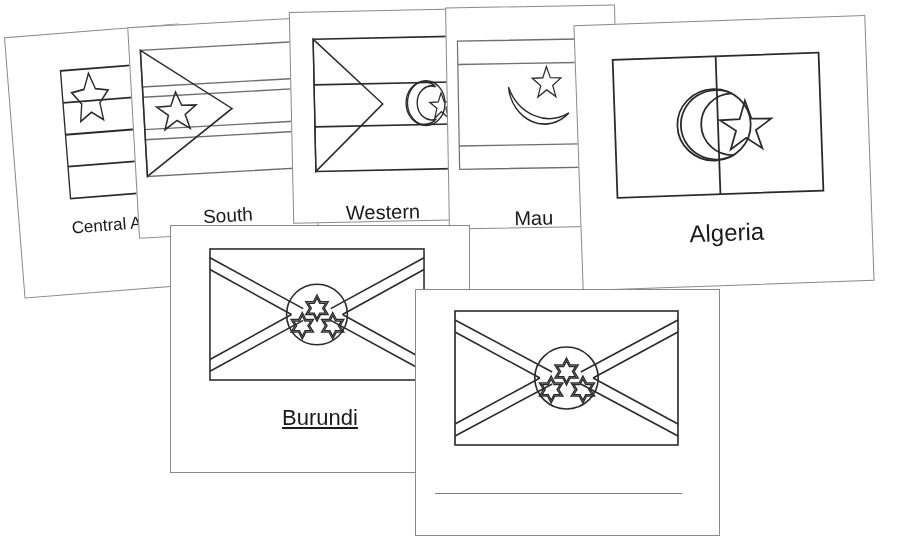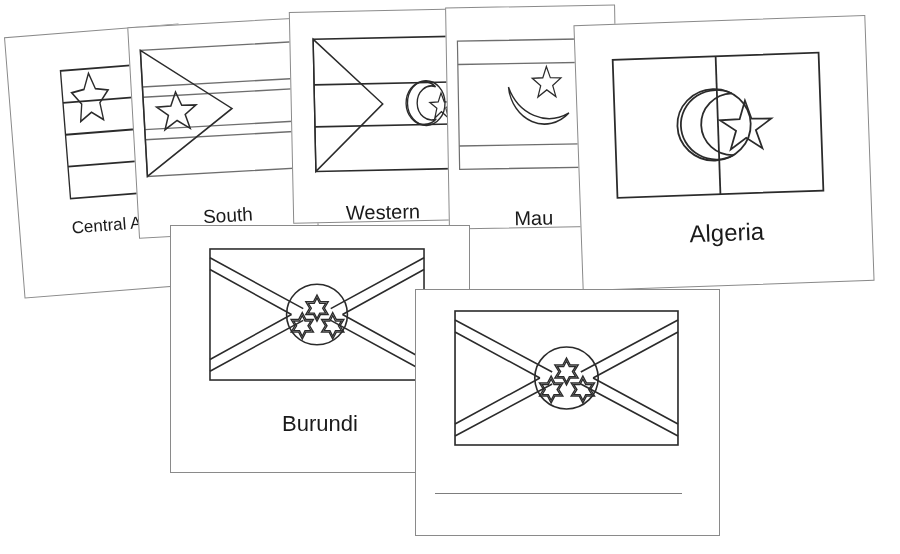--- a/index.html
+++ b/index.html
@@ -127,21 +127,21 @@
           <path d="M110 51 L112.8 56.6 L118.9 56.6 L115.8 61.6 L118.9 66.6 L112.8 66.6 L110 72.2 L107.2 66.6 L101.1 66.6 L104.2 61.6 L101.1 56.6 L107.2 56.6 Z"></path>
 
           <path d="M95 66 L98.6 73 L106.4 73 L102.5 79.5 L106.4 86 L98.6 86 L95 93 L91.4 86 L83.6 86 L87.5 79.5 L83.6 73 L91.4 73 Z"></path>
           <path d="M95 69 L97.8 74.6 L103.9 74.6 L100.8 79.6 L103.9 84.6 L97.8 84.6 L95 90.2 L92.2 84.6 L86.1 84.6 L89.2 79.6 L86.1 74.6 L92.2 74.6 Z"></path>
 
           <path d="M126 66 L129.6 73 L137.4 73 L133.5 79.5 L137.4 86 L129.6 86 L126 93 L122.4 86 L114.6 86 L118.5 79.5 L114.6 73 L122.4 73 Z"></path>
           <path d="M126 69 L128.8 74.6 L134.9 74.6 L131.8 79.6 L134.9 84.6 L128.8 84.6 L126 90.2 L123.2 84.6 L117.1 84.6 L120.2 79.6 L117.1 74.6 L123.2 74.6 Z"></path>
         </g>
       </svg>
     </div>
-    <div class="label" style="top:185px;font-size:22px;">Burundi</div>
+    <div class="label" style="top:179px;font-size:22px;text-decoration:underline;">Burundi</div>
   </div>
 
   <div class="card c7" style="left:415px;top:289px;width:305px;height:247px;">
     <div class="flagbox" style="left:38px;top:20px;width:225px;height:136px;">
       <svg viewBox="0 0 220 136" preserveAspectRatio="none">
         <g fill="none" stroke="#2b2b2b" stroke-width="1.6">
           <rect x="1" y="1" width="218" height="134"></rect>
           <path d="M1 10 L96 62 M1 22 L84 68"></path>
           <path d="M219 10 L124 62 M219 22 L136 68"></path>
           <path d="M1 126 L96 74 M1 114 L84 68"></path>

